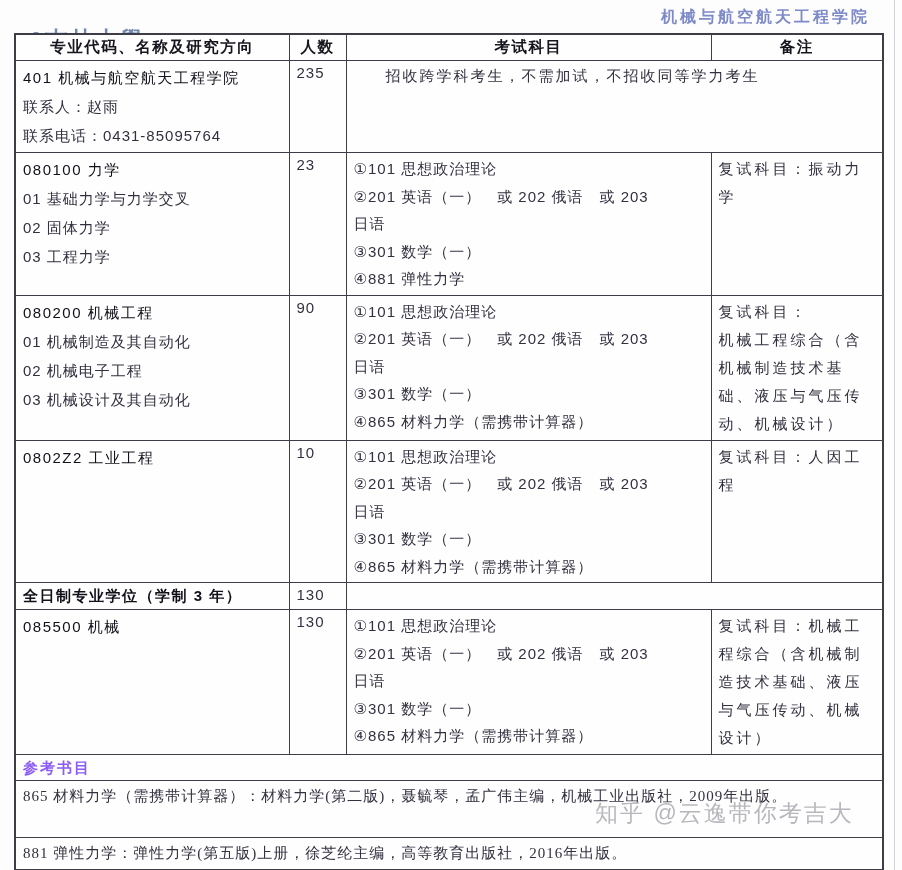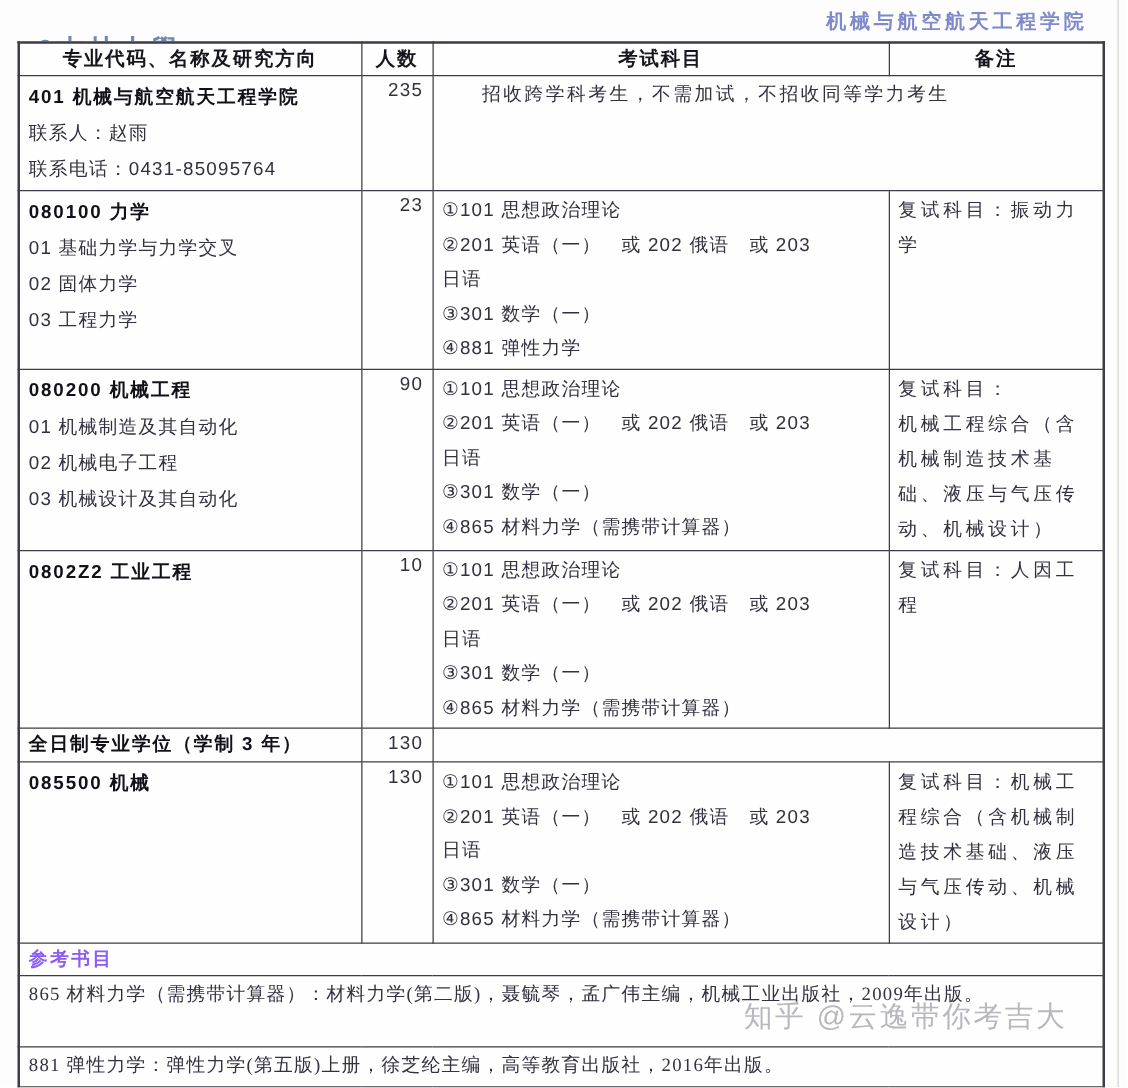--- a/index.html
+++ b/index.html
@@ -30,23 +30,23 @@
   table.sched { border-width:2px; }
   th {
     font-size:15.5px; font-weight:bold; color:#17151d;
     text-align:center; letter-spacing:1.5px; padding:2px 4px; height:24px;
   }
   td {
     vertical-align:top; padding:2px 7px;
     font-size:15px; color:#34303f; letter-spacing:1px;
   }
   .line  { line-height:29px; }
-  .prog-title { font-weight:bold; color:#121019; letter-spacing:1.5px; line-height:29px; }
+  .prog-title { font-weight:normal; color:#121019; letter-spacing:1.5px; line-height:29px; }
   .section-title { font-weight:bold; color:#121019; letter-spacing:1.5px; line-height:22px; }
-  .count { text-align:right; padding-top:3px; }
+  .count { text-align:left; padding-top:3px; }
   .subjects { line-height:27.5px; white-space:pre-line; }
   .remark { line-height:28px; letter-spacing:3px; white-space:pre-line; }
   .note { line-height:26px; letter-spacing:2px;margin-left:32px; }
   .ref-head { font-weight:bold; color:#8b5cf6; letter-spacing:2px; line-height:21px; }
   .ref-item { line-height:27px; letter-spacing:1px;font-family:Liberation Serif, serif; }
 
   .watermark {
     position:absolute; left:595px; top:798px; width:310px;
     font-size:23px; letter-spacing:2px; color:#8d8d96; opacity:0.62;
     white-space:nowrap; overflow:hidden;

